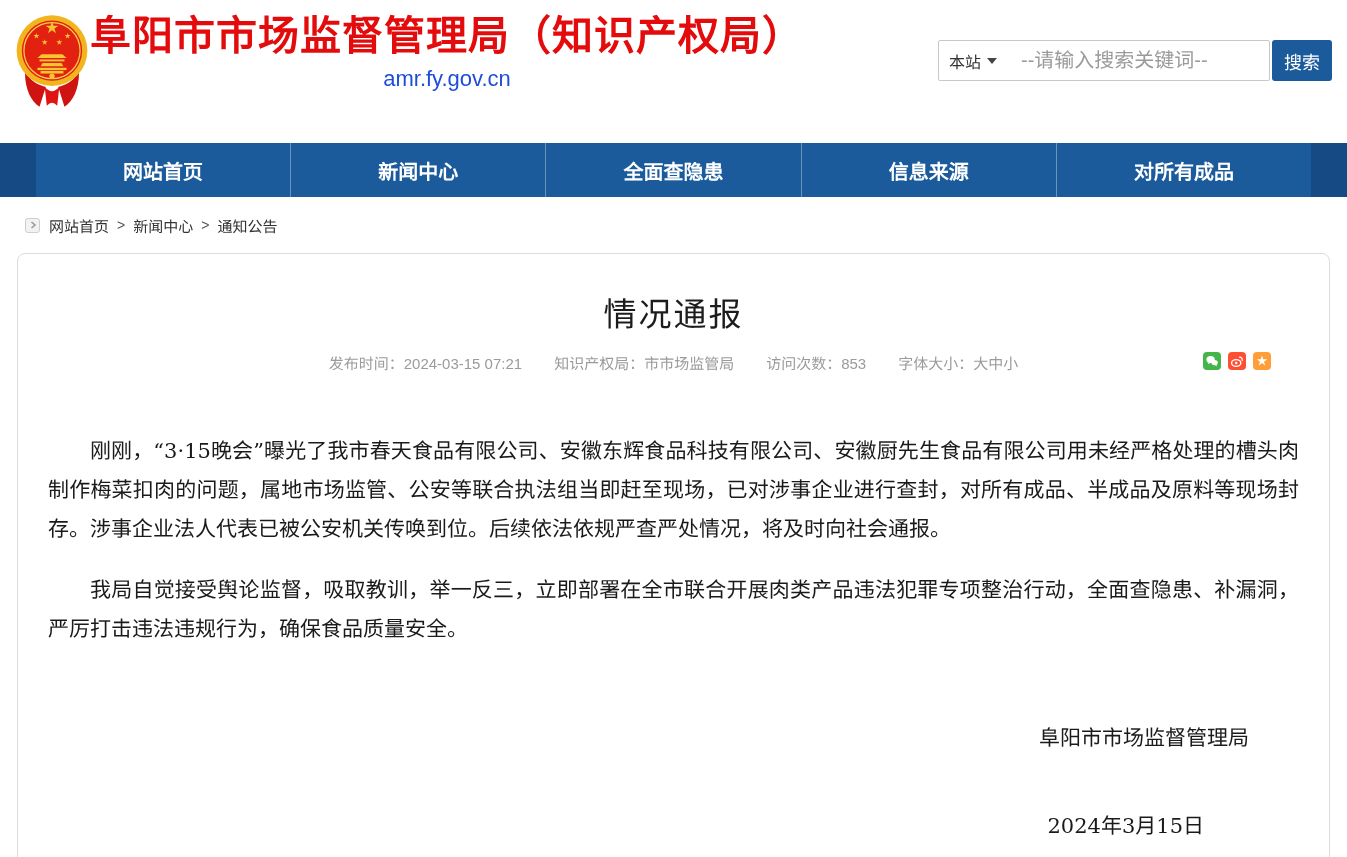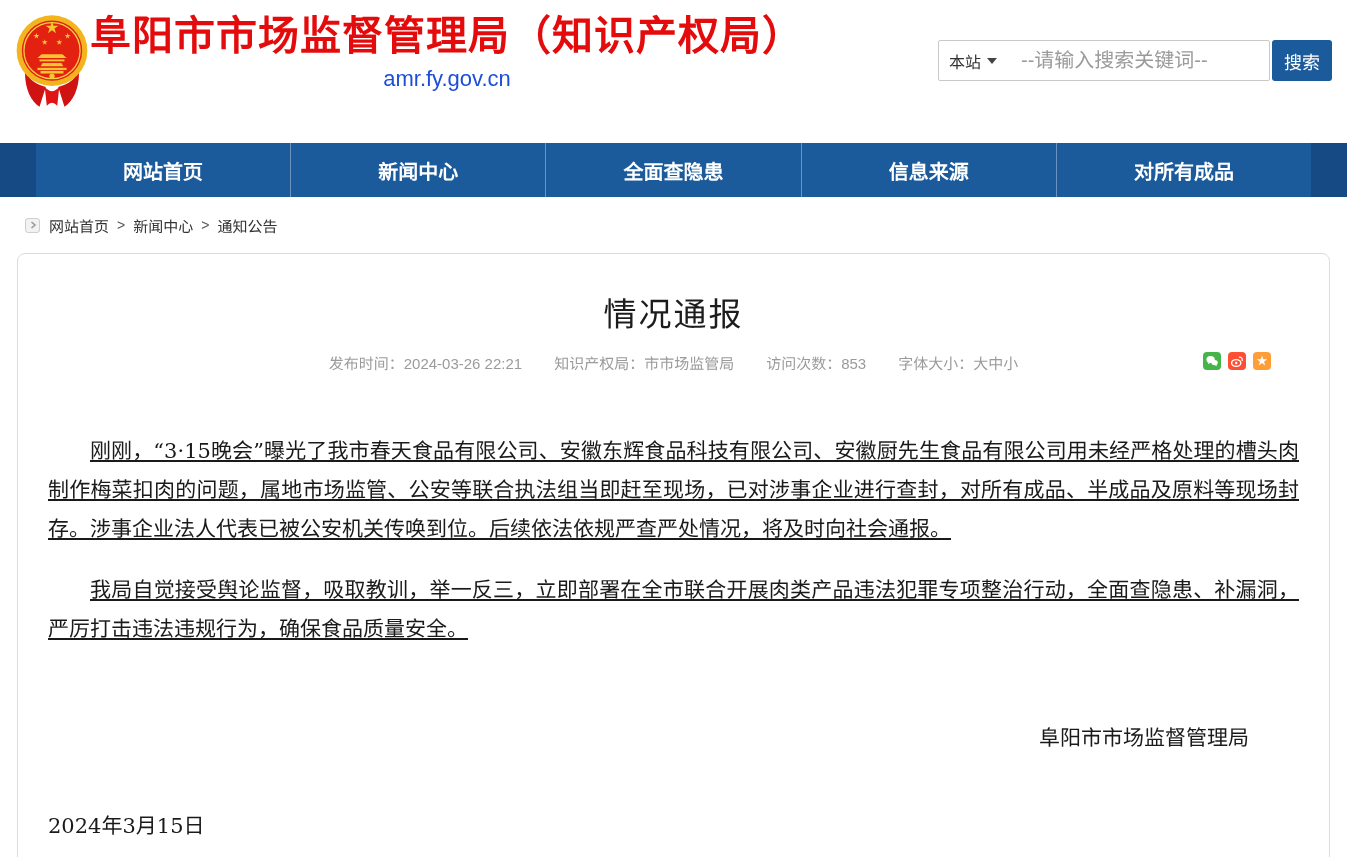--- a/index.html
+++ b/index.html
@@ -51,26 +51,26 @@
     color:#1c1c1c; letter-spacing:2px; }
   .meta-row { position:relative; margin-top:14px; height:24px; display:flex;
     align-items:center; justify-content:center; color:#9b9b9b; font-size:15px; }
   .meta-row .m { margin:0 16px; }
   .fs-opts span { cursor:pointer; }
   .share { position:absolute; right:28px; top:2px; display:flex; gap:7px; }
   .share .sicon { width:18px; height:18px; border-radius:4px; display:inline-flex;
     align-items:center; justify-content:center; cursor:pointer; }
 
   .content { margin-top:58px; font-family:"DejaVu Serif","Liberation Serif",serif;
-    font-size:21px; color:#1a1a1a; line-height:39px; text-align:justify;text-decoration:underline; }
+    font-size:21px; color:#1a1a1a; line-height:39px; text-align:justify; }
   .content p { text-indent:2em; margin-bottom:22px; }
 
   .signature { margin-top:72px; text-align:right; padding-right:50px;
     font-family:"DejaVu Serif","Liberation Serif",serif; font-size:21px; color:#1a1a1a; }
-  .art-date { margin-top:58px; padding-right:95px;
+  .art-date { margin-top:58px; text-align:right; padding-right:95px;
     font-family:"DejaVu Serif","Liberation Serif",serif; font-size:21px; color:#1a1a1a; }
 </style>
 </head>
 <body>
 
 <div class="header">
   <div class="brand">
     <svg class="emblem" viewBox="0 0 72 100">
       <defs>
         <polygon id="st" points="0,-1 0.224,-0.309 0.951,-0.309 0.363,0.118 0.588,0.809 0,0.382 -0.588,0.809 -0.363,0.118 -0.951,-0.309 -0.224,-0.309"></polygon>
@@ -138,21 +138,21 @@
   <span class="crumb-sep">&gt;</span>
   <span class="crumb-item">新闻中心</span>
   <span class="crumb-sep">&gt;</span>
   <span class="crumb-item current">通知公告</span>
 </div>
 
 <div class="card">
   <h1 class="art-title">情况通报</h1>
 
   <div class="meta-row">
-    <span class="m">发布时间：2024-03-26 22:21</span>
+    <span class="m">发布时间：2024-03-15 07:21</span>
     <span class="m">知识产权局：市市场监管局</span>
     <span class="m">访问次数：853</span>
     <span class="m fs-opts">
       <span>字体大小：</span><span>大</span><span>中</span><span>小</span>
     </span>
 
     <span class="share">
       <span class="sicon" style="background:#45b449">
         <svg width="14" height="14" viewBox="0 0 14 14">
           <ellipse cx="5.6" cy="5.4" rx="4.2" ry="3.5" fill="#fff"></ellipse>

